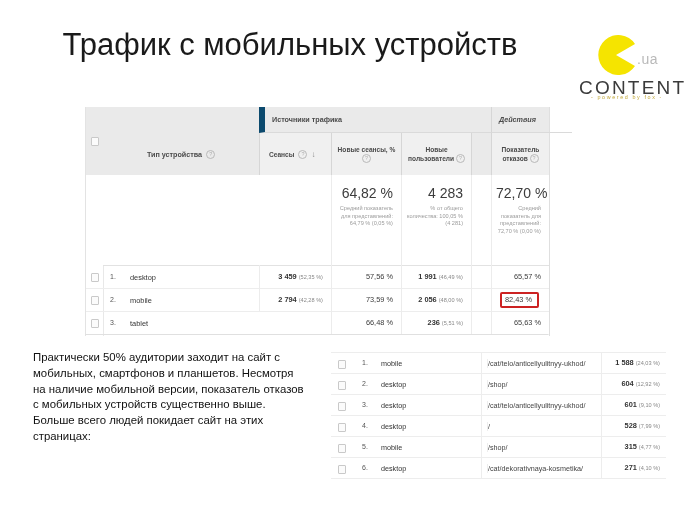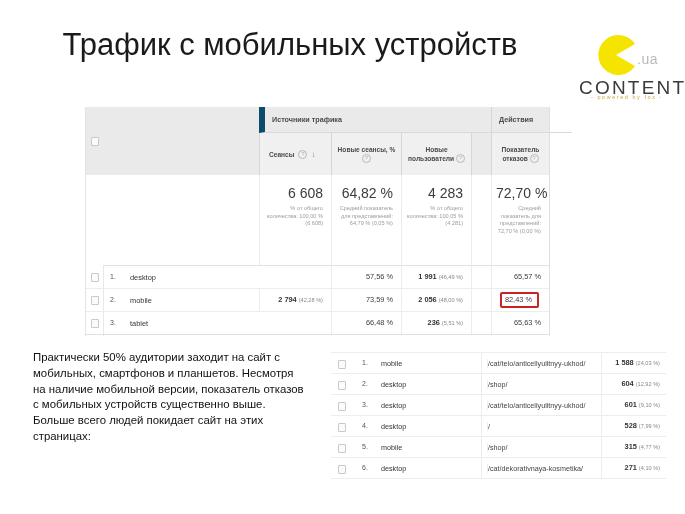--- a/index.html
+++ b/index.html
@@ -135,21 +135,21 @@
     border-bottom: 1px solid #dadada;
     box-sizing: border-box;
     display: flex;
     align-items: center;
     padding-left: 7px;
     font-size: 7.2px;
     font-weight: bold;
     color: #4b4b4b;
   }
   .hdr-group.g1 { left: 156px; width: 232px; border-left: 6px solid #0c4a6e; }
-  .hdr-group.g2 { left: 388px; width: 81px; border-left: 1px solid #d6d6d6; }
+  .hdr-group.g2 { left: 388px; width: 81px; border-left: 1px solid #d6d6d6; font-style: italic; }
 
   .hdr-devtype {
     position: absolute;
     left: 0px;
     top: 26px;
     width: 156px;
     height: 42px;
     display: flex;
     align-items: center;
     justify-content: center;
@@ -374,20 +374,24 @@
 
     <div class="ga-gutter head">
       <span class="chk gut-chk" style="top:30px"></span>
     </div>
     <div class="ga-gutter" style="top:68px;height:161px;"></div>
 
     <div class="hdr-band">
       <div class="hdr-group g1">Источники трафика</div>
       <div class="hdr-group g2">Действия</div>
 
+      <div class="hdr-devtype">
+        <span>Тип устройства</span>
+        <span class="qmark">?</span>
+      </div>
 
       <div class="hdr-cell c1">
         <span>Сеансы</span>
         <span class="qmark" style="margin-left:4px">?</span>
         <span class="sortarrow">↓</span>
       </div>
       <div class="hdr-cell c2">
         <span>
           <span>Новые сеансы, %</span>
           <span class="qmark">?</span>
@@ -402,43 +406,43 @@
       <div class="hdr-spacer"></div>
       <div class="hdr-cell c4">
         <span>
           <span>Показатель отказов</span>
           <span class="qmark">?</span>
         </span>
       </div>
     </div>
 
     <div class="sum-row">
-      <div class="sum-cell c1">
-        <div class="sum-big">6 608</div>
-        <div class="sum-sub">% от общего количества: 100,00 % (6 608)</div>
-      </div>
       <div class="sum-cell c2">
         <div class="sum-big">64,82 %</div>
         <div class="sum-sub">Средний показатель для представлений: 64,79 % (0,05 %)</div>
       </div>
       <div class="sum-cell c3">
         <div class="sum-big">4 283</div>
         <div class="sum-sub">% от общего количества: 100,05 % (4 281)</div>
       </div>
       <div class="sum-spacer"></div>
       <div class="sum-cell c4">
         <div class="sum-big">72,70 %</div>
         <div class="sum-sub">Средний показатель для представлений: 72,70 % (0,00 %)</div>
       </div>
     </div>
 
     <div class="row" style="top:158px">
       <span class="chk rchk"></span>
       <span class="row-num">1.</span>
       <span class="row-name">desktop</span>
+      <div class="row-cell c1">
+        <span class="v-main">3 459</span>
+          <span class="v-pct">(52,35 %)</span>
+      </div>
       <div class="row-cell c2">57,56 %</div>
       <div class="row-cell c3">
         <span class="v-main">1 991</span>
           <span class="v-pct">(46,49 %)</span>
       </div>
       <div class="row-spacer"></div>
       <div class="row-cell c4">
         <span>65,57 %</span>
       </div>
     </div>

